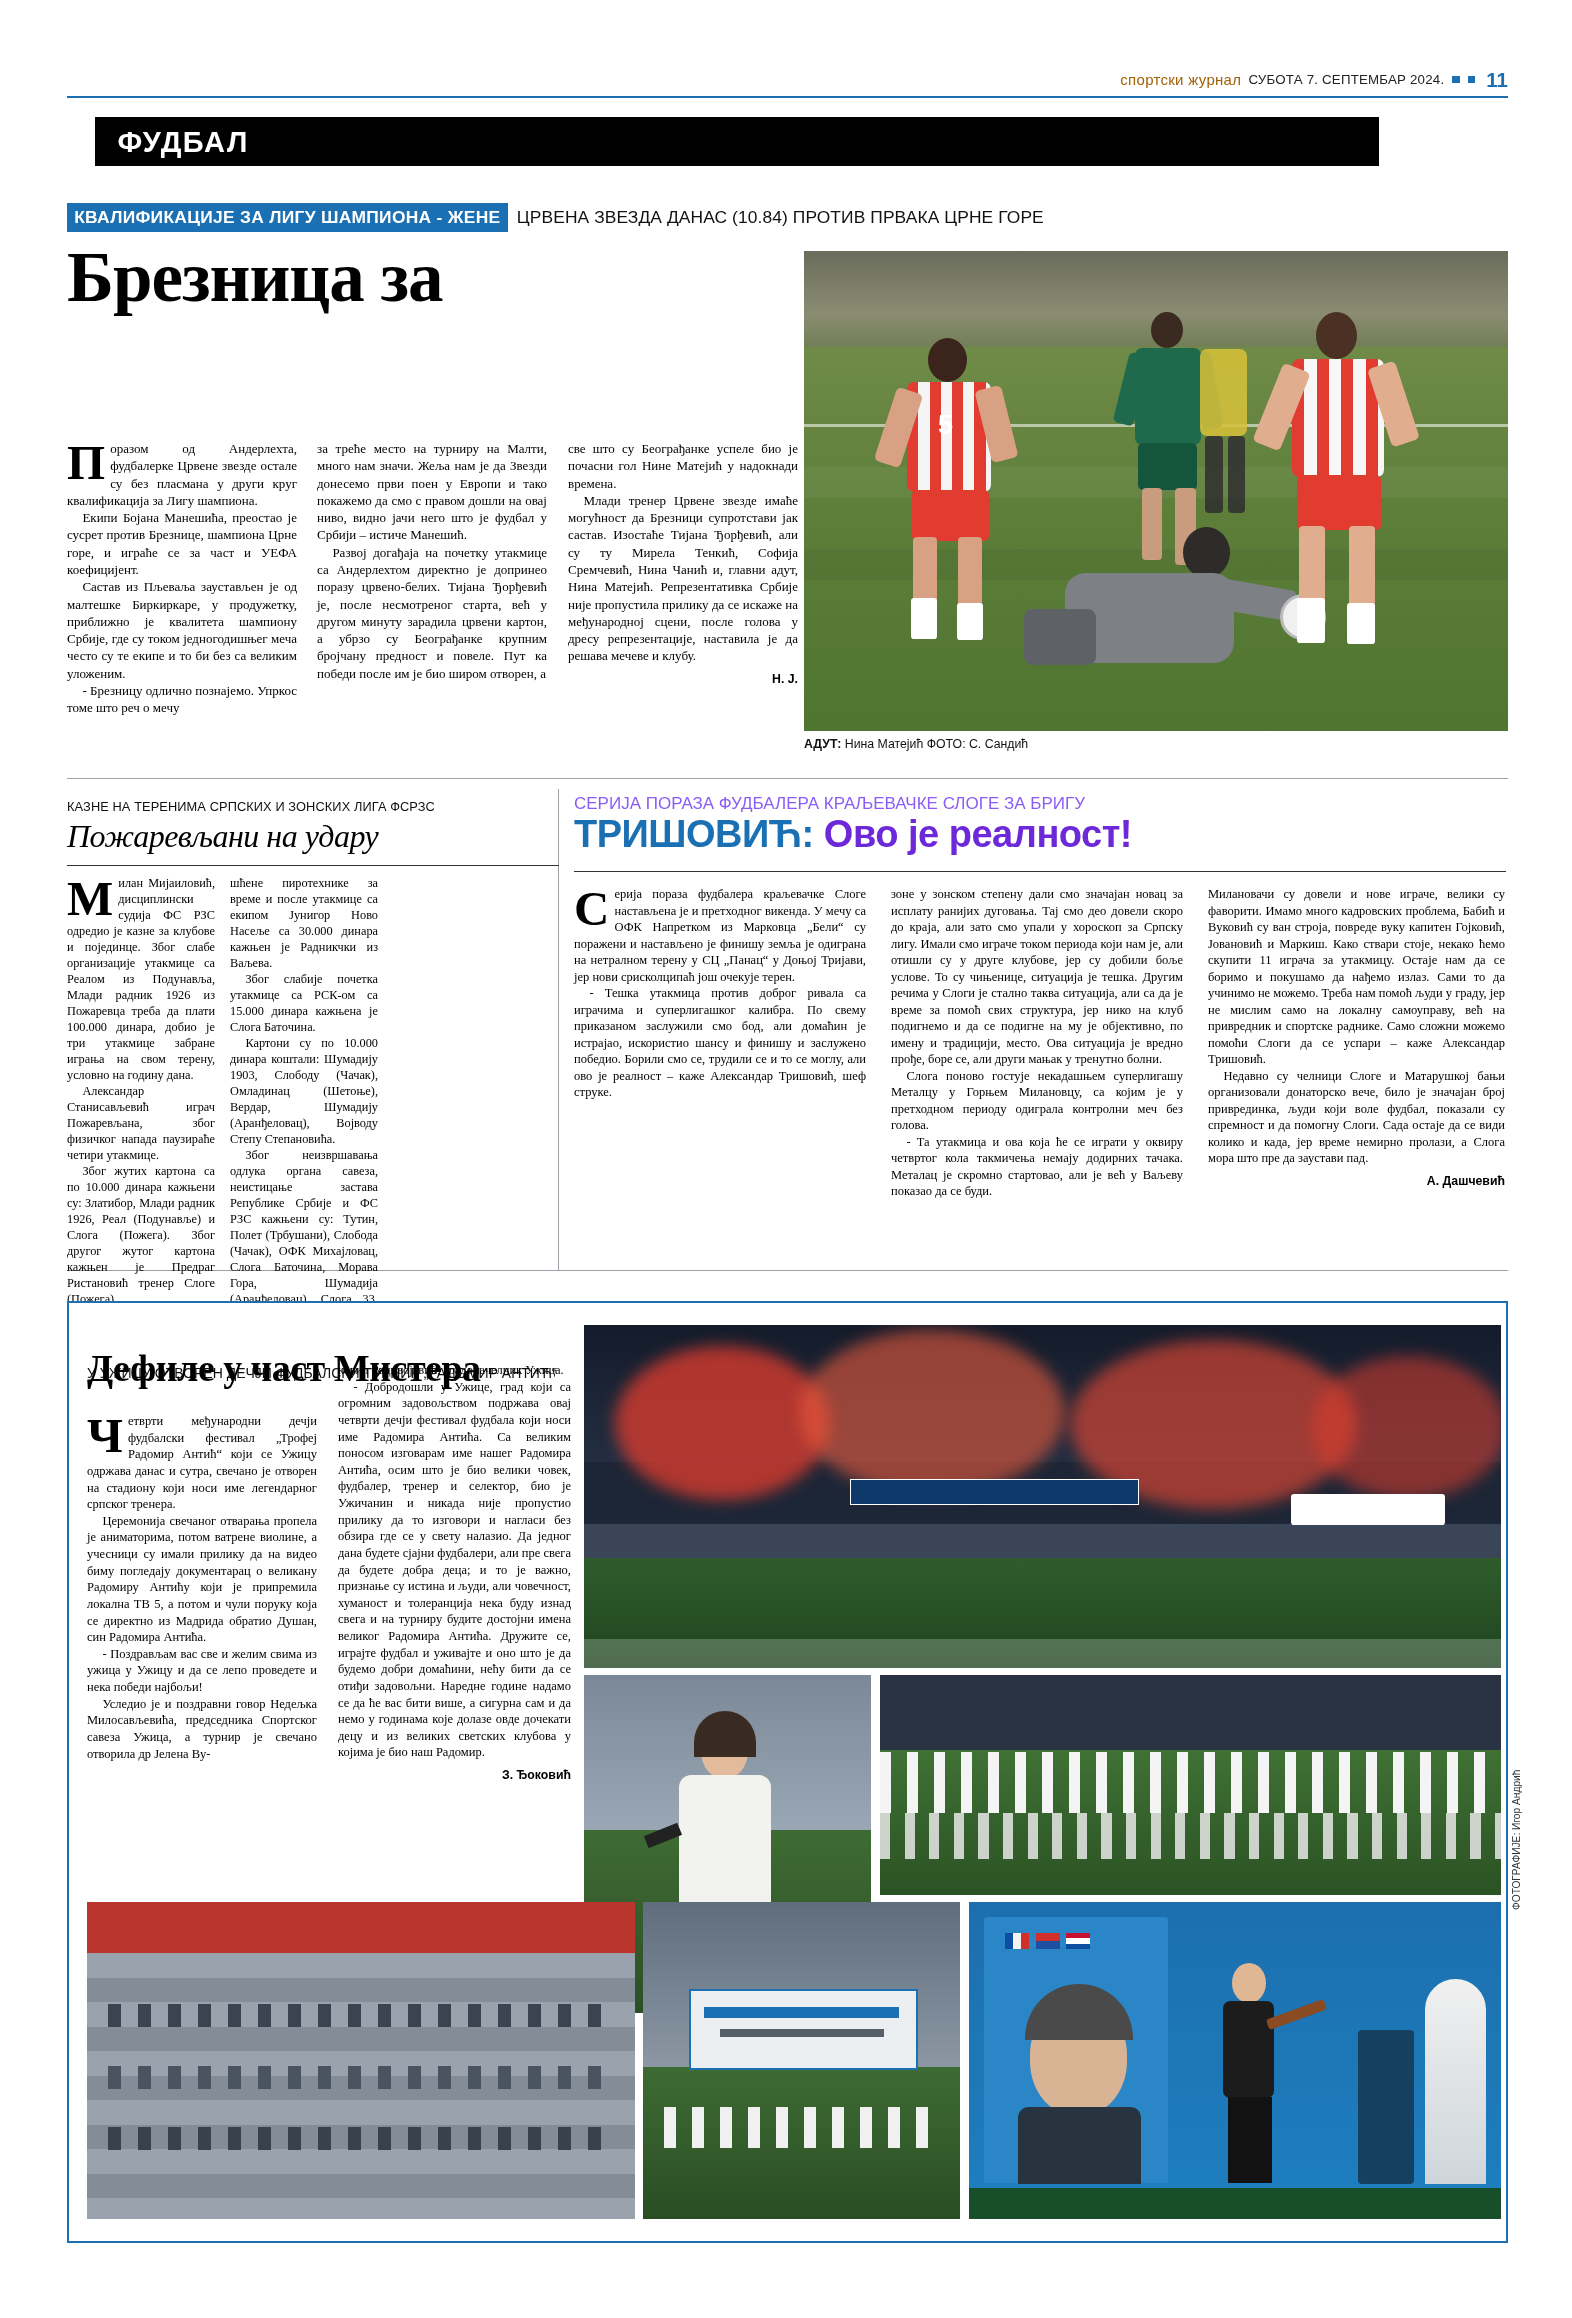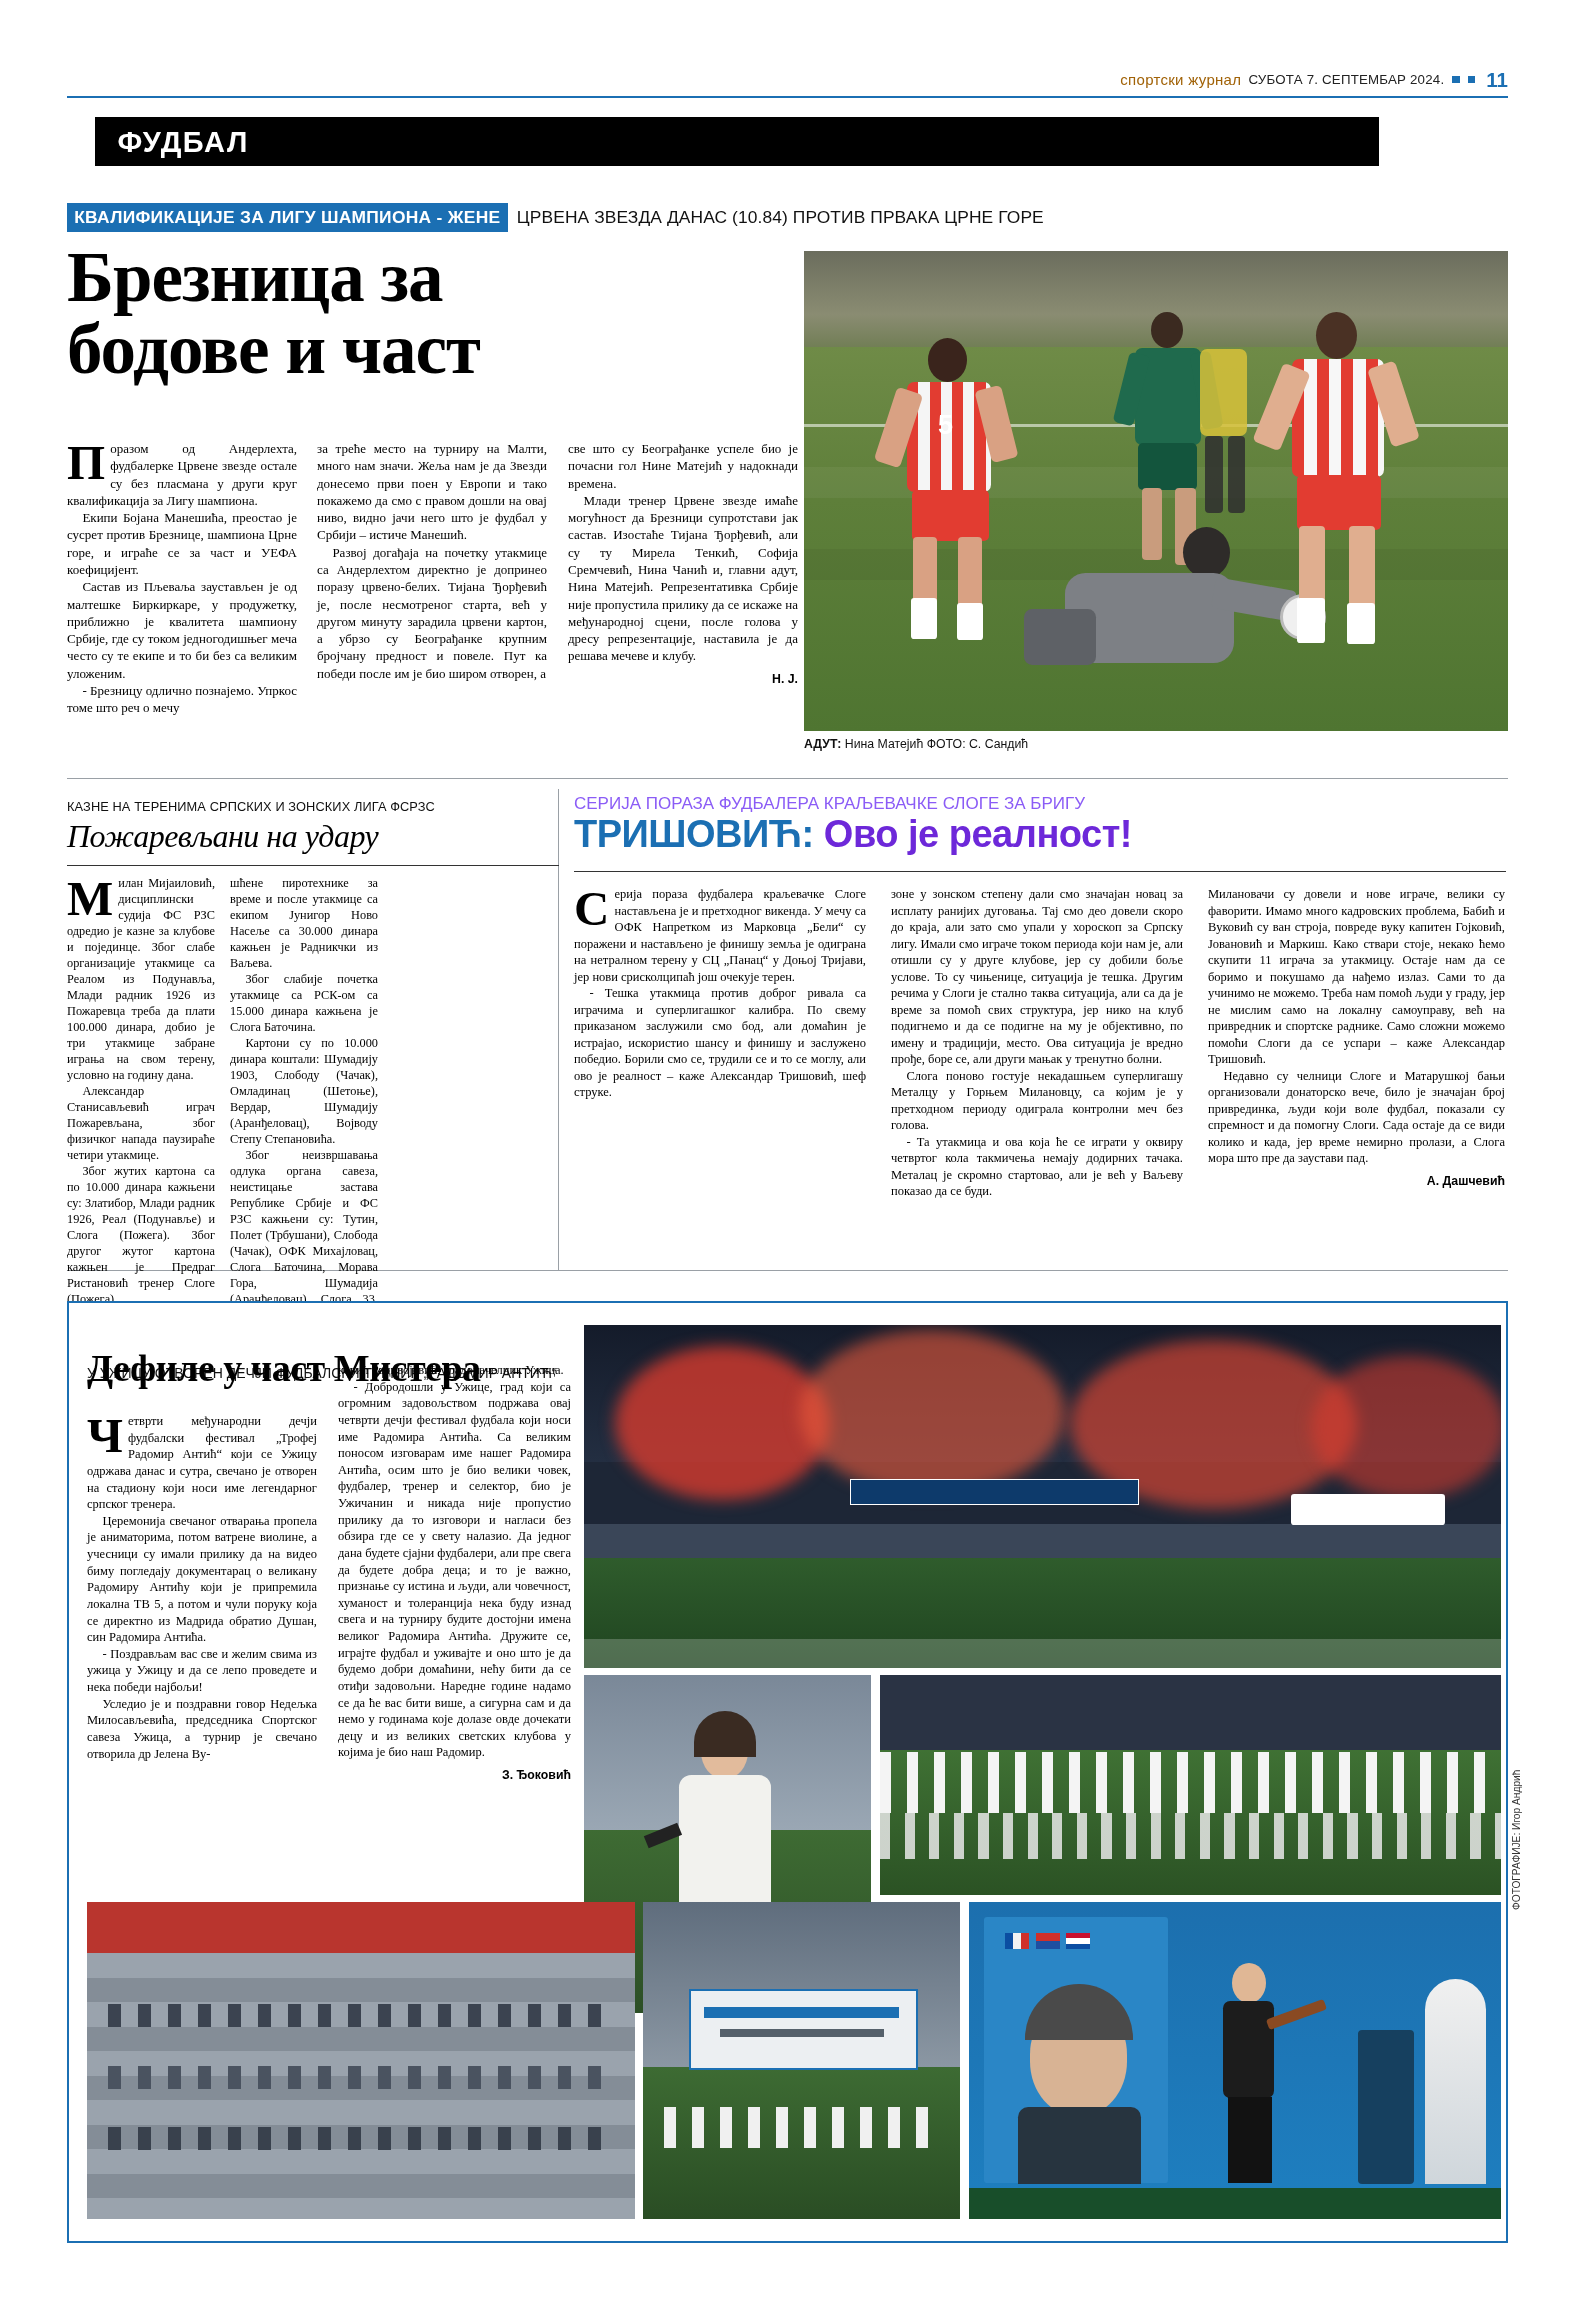--- a/index.html
+++ b/index.html
@@ -343,21 +343,20 @@
     <div class="banner-title">ФУДБАЛ</div>
   </div>
 
   <div class="kicker-row">
     <span class="kicker-blue">КВАЛИФИКАЦИЈЕ ЗА ЛИГУ ШАМПИОНА - ЖЕНЕ</span>
     <span class="kicker-black">ЦРВЕНА ЗВЕЗДА ДАНАС (10.84) ПРОТИВ ПРВАКА ЦРНЕ ГОРЕ</span>
   </div>
 
   <div class="headline">
     <div>Брезница за</div>
-    <div>бодове и част</div>
   </div>
 
   <div class="lead-photo">
     <div class="stand"></div>
     <div class="pitch"></div>
     <div class="line" style="top:36%;"></div>
     <div class="stripe" style="top:45%;"></div>
     <div class="stripe" style="top:62%; background:rgba(0,0,0,0.05);"></div>
 
     <div class="pl" style="left:77px; top:87px; width:133px; height:317px;">

